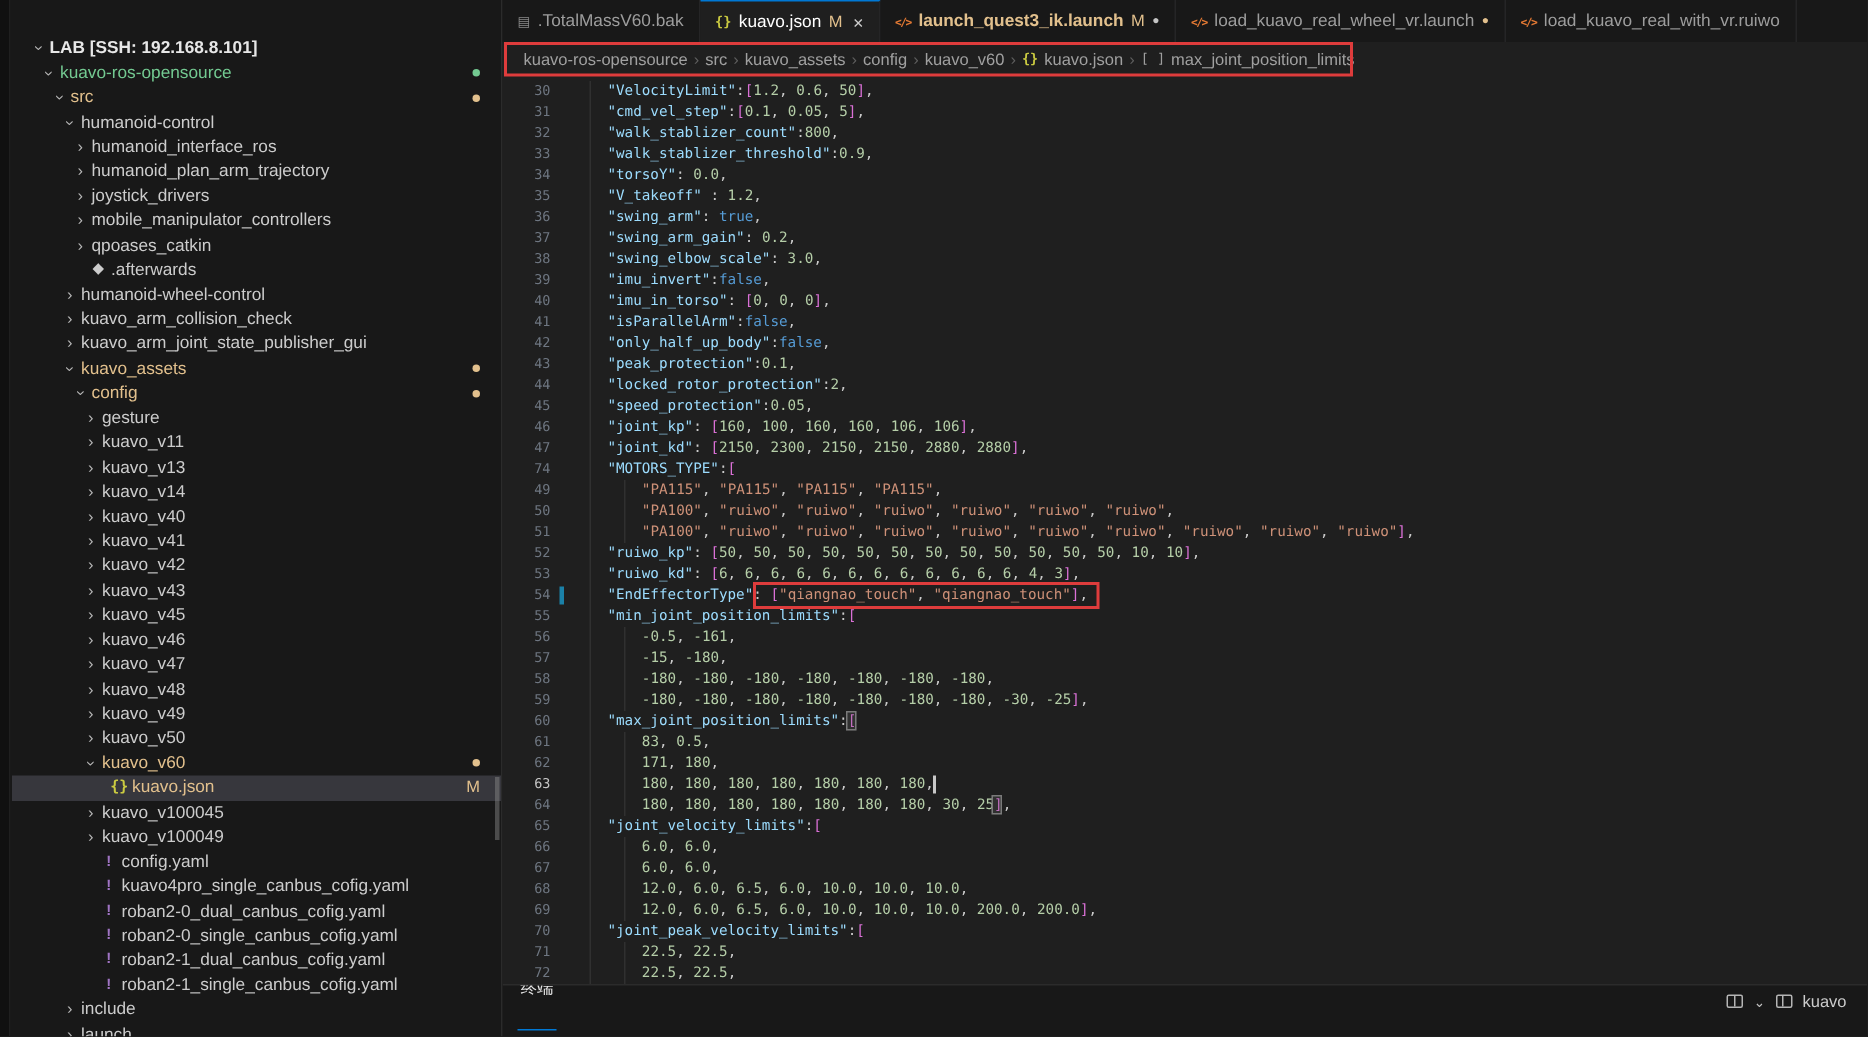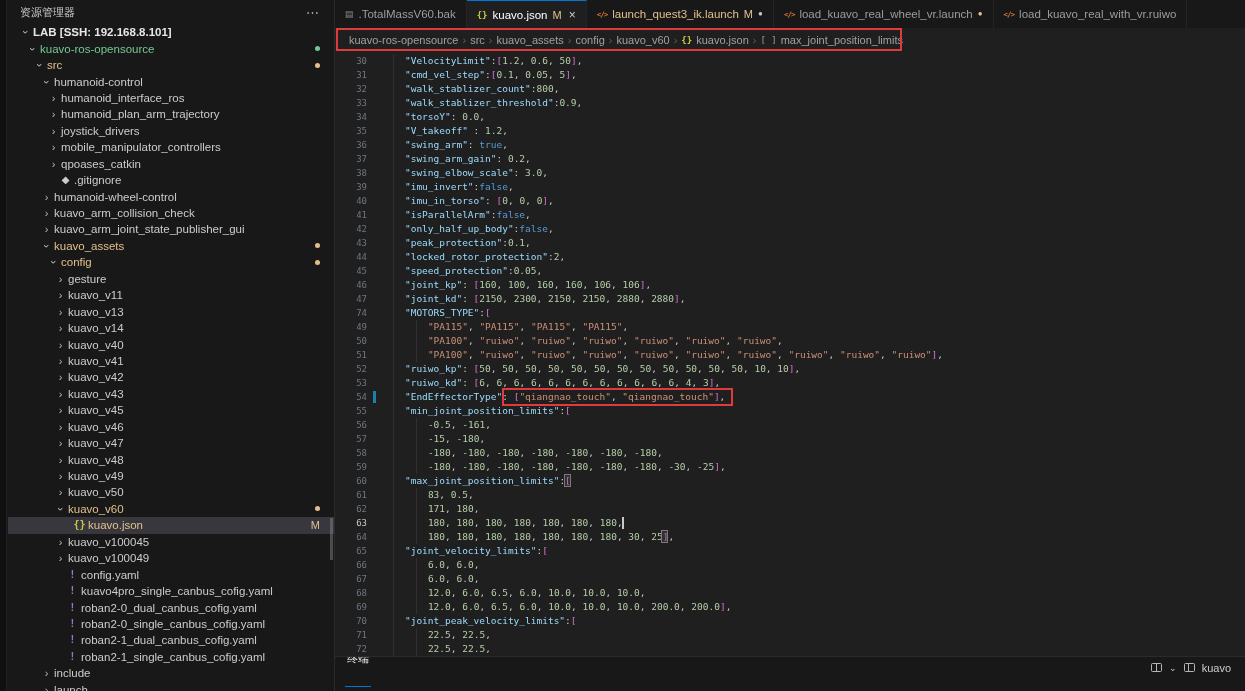--- a/index.html
+++ b/index.html
@@ -81,24 +81,20 @@
 
   
   .annot{position:absolute;border:2px solid #de3c3c;pointer-events:none;z-index:50}
 </style>
 </head>
 <body>
 
 <div id="app">
   <aside id="sidebar">
     <div id="win-edge"></div>
-    <div id="sb-header">
-      <span>资源管理器</span>
-      <span class="more">⋯</span>
-    </div>
     <div id="tree">
         <div class="row" style="padding-left: 12px;">
           <span class="chev open">›</span>
           <span class="lbl" style="font-weight: bold; color: rgb(231, 231, 231);">LAB [SSH: 192.168.8.101]</span>
         </div>
         <div class="row" style="padding-left: 19px;">
           <span class="chev open">›</span>
           <span class="lbl tint-green">kuavo-ros-opensource</span>
           <span class="badge dot green"></span>
         </div>
@@ -127,21 +123,21 @@
           <span class="chev">›</span>
           <span class="lbl">mobile_manipulator_controllers</span>
         </div>
         <div class="row" style="padding-left: 40px;">
           <span class="chev">›</span>
           <span class="lbl">qpoases_catkin</span>
         </div>
         <div class="row" style="padding-left: 40px;">
           <span class="chev"></span>
           <span class="fic ic-gitignore">◆</span>
-          <span class="lbl">.gitignore</span>
+          <span class="lbl">.afterwards</span>
         </div>
         <div class="row" style="padding-left: 33px;">
           <span class="chev">›</span>
           <span class="lbl">humanoid-wheel-control</span>
         </div>
         <div class="row" style="padding-left: 33px;">
           <span class="chev">›</span>
           <span class="lbl">kuavo_arm_collision_check</span>
         </div>
         <div class="row" style="padding-left: 33px;">
@@ -282,21 +278,21 @@
           <span>.TotalMassV60.bak</span>
         </div>
         <div class="tab active">
           <span class="fic ic-json tic">{}</span>
           <span>kuavo.json</span>
           <span class="git">M</span>
           <span class="close">×</span>
         </div>
         <div class="tab">
           <span class="fic ic-launch tic">&lt;/&gt;</span>
-          <span style="color: rgb(226, 192, 141);">launch_quest3_ik.launch</span>
+          <span style="color: rgb(226, 192, 141); font-weight: bold;">launch_quest3_ik.launch</span>
           <span class="git">M</span>
           <span class="dot default">●</span>
         </div>
         <div class="tab">
           <span class="fic ic-launch tic">&lt;/&gt;</span>
           <span>load_kuavo_real_wheel_vr.launch</span>
           <span class="dot mod">●</span>
         </div>
         <div class="tab">
           <span class="fic ic-launch tic">&lt;/&gt;</span>

